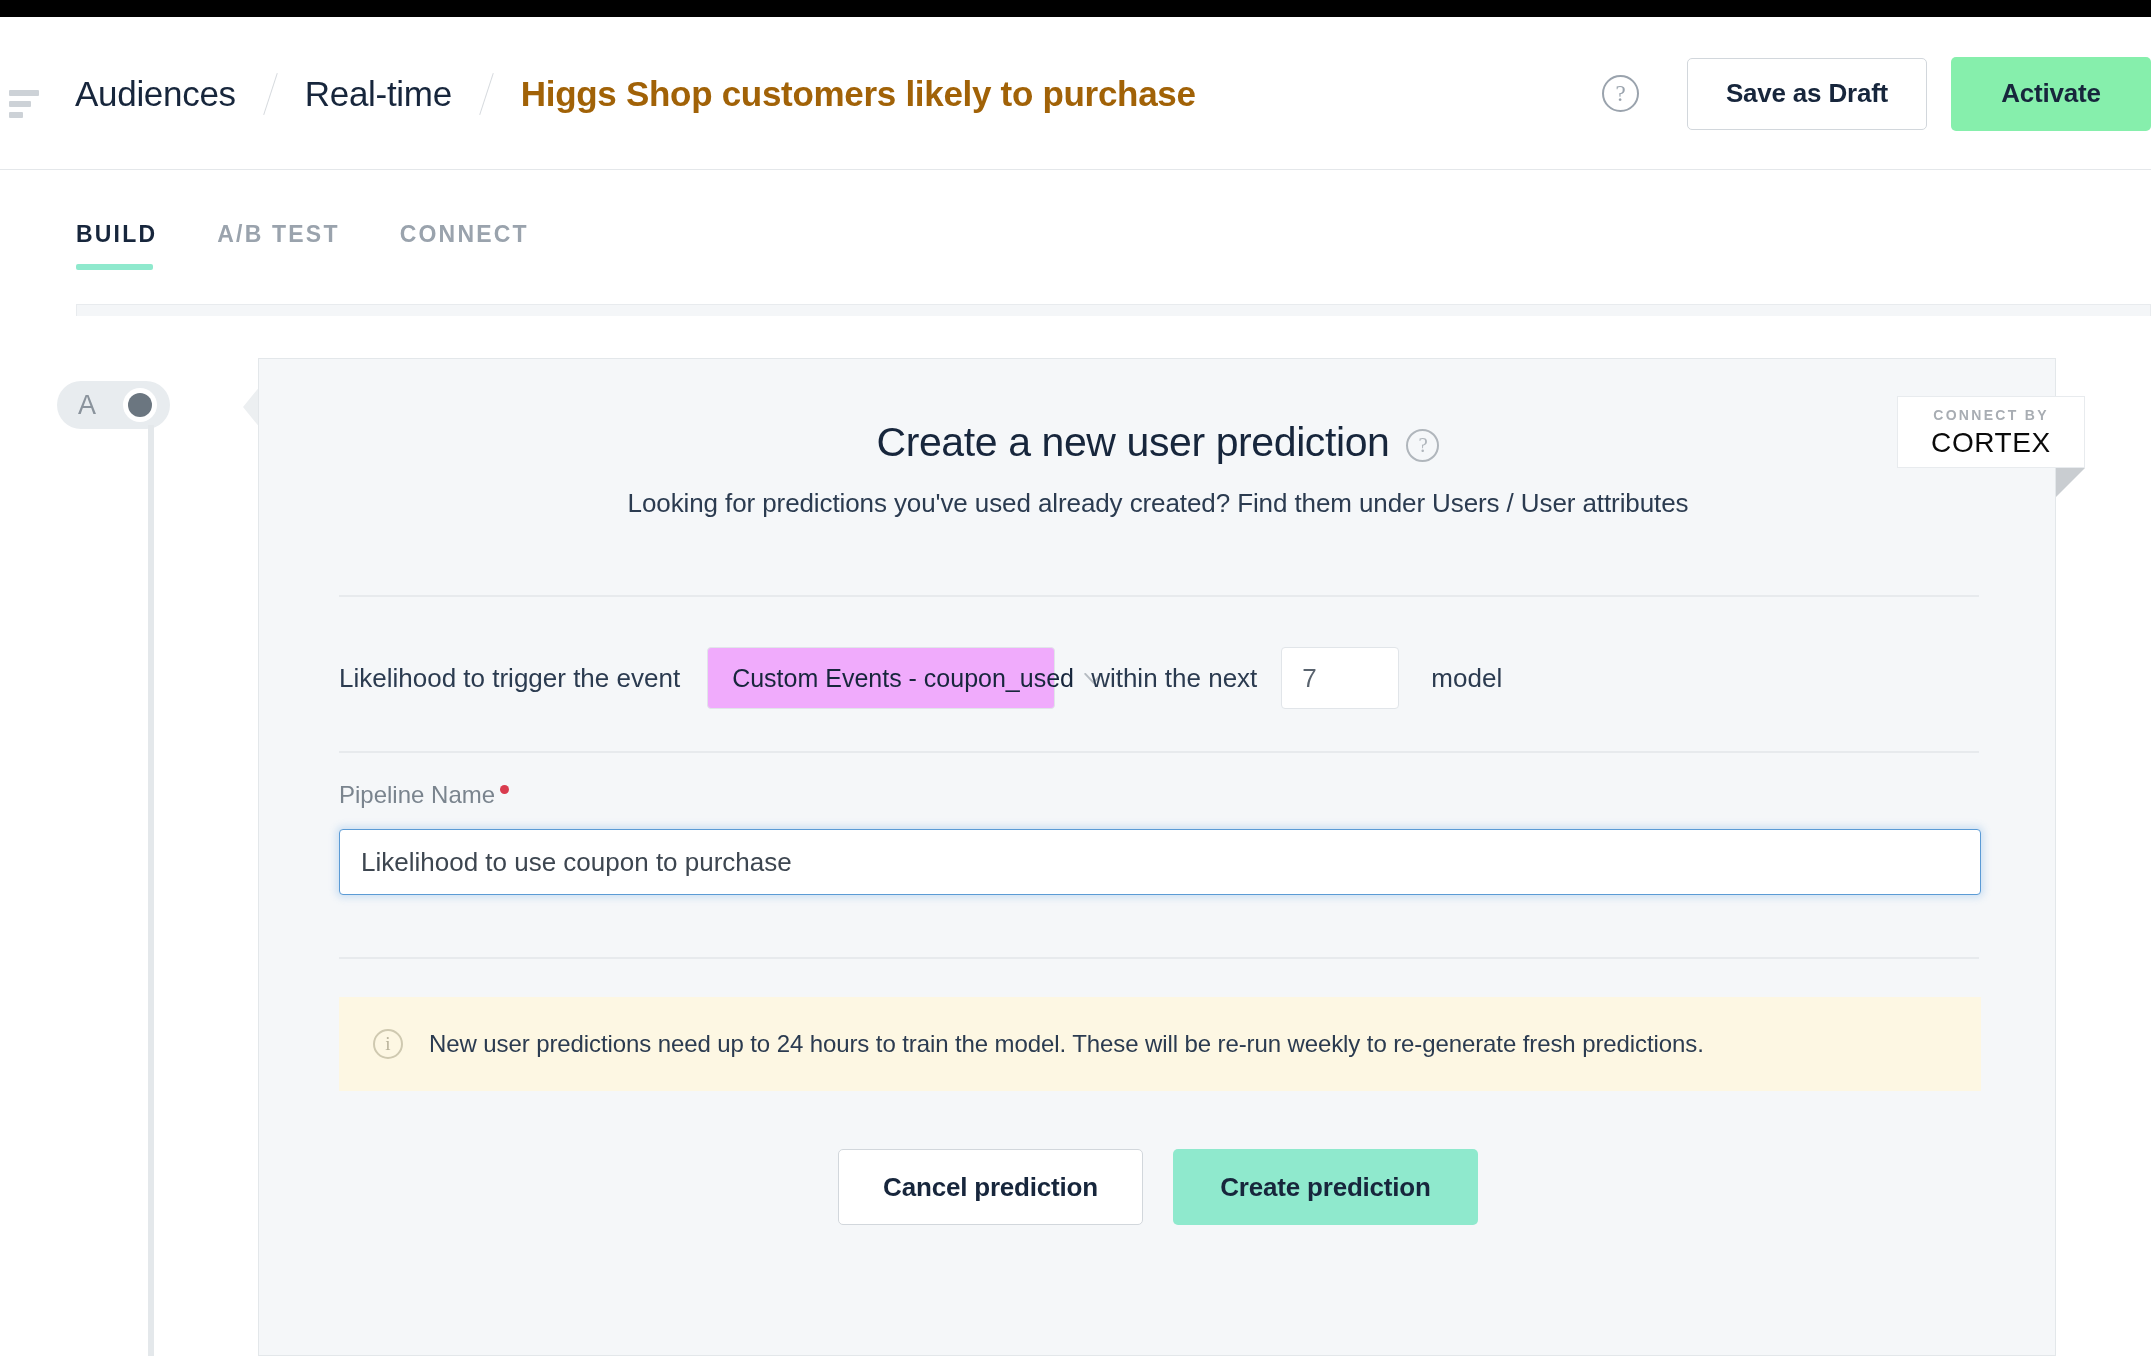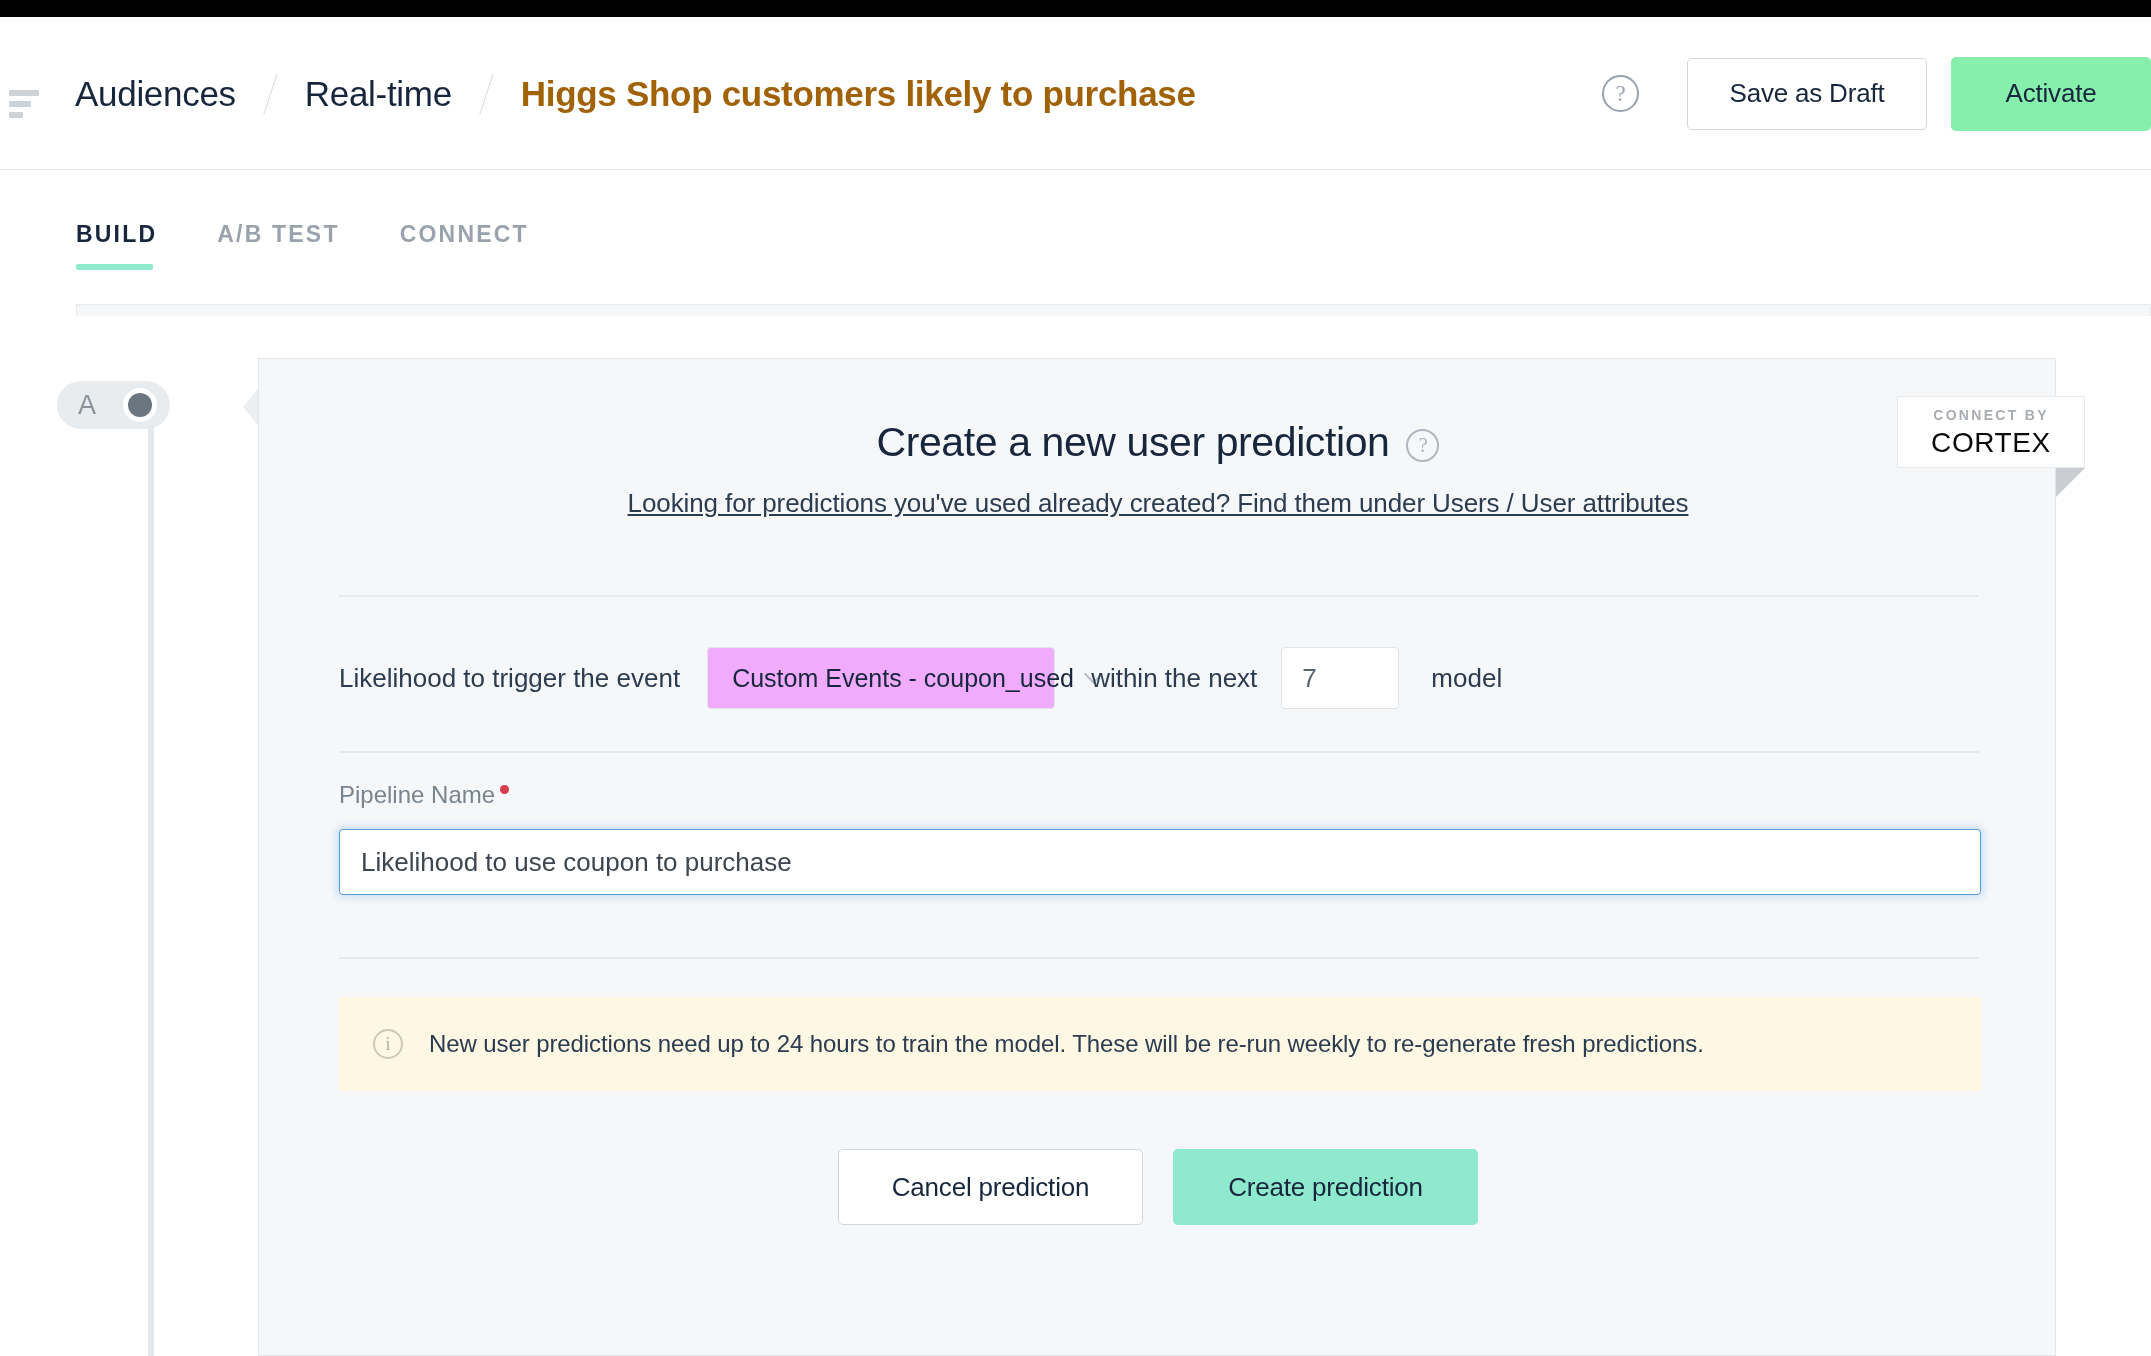--- a/index.html
+++ b/index.html
@@ -59,21 +59,21 @@
     display: flex; align-items: center; gap: 0;
   }
   .help-circle {
     width: 37px; height: 37px; border-radius: 50%;
     border: 2px solid #9aa3ad; color: #9aa3ad;
     display: flex; align-items: center; justify-content: center;
     font-size: 23px; font-weight: normal; margin-right: 48px;
     font-family: "Liberation Serif", serif;
   }
   .btn {
-    font-size: 26px; font-weight: normal; letter-spacing: -0.2px;
+    font-size: 26px; font-weight: bold; letter-spacing: -0.2px;
     border-radius: 5px; cursor: pointer; white-space: nowrap;
     display: flex; align-items: center; justify-content: center;
   }
   .btn-draft {
     width: 240px; height: 72px;
     background: #fff; color: #17263c; border: 1px solid #d2d7dc;
   }
   .btn-activate {
     width: 200px; height: 74px;
     background: #86efac; color: #17263c; border: none;
@@ -171,21 +171,21 @@
     font-size: 41px; color: #17263c; letter-spacing: -0.4px;
   }
   .title-help {
     width: 33px; height: 33px; border-radius: 50%;
     border: 2px solid #b0b6bc; color: #b0b6bc;
     display: flex; align-items: center; justify-content: center;
     font-size: 21px; font-family: "Liberation Serif", serif;
     margin-top: 6px;
   }
   .card-sub {
-    margin-top: 22px; font-size: 26px; color: #2b3b50; letter-spacing: -0.1px; text-decoration: underline;
+    margin-top: 22px; font-size: 26px; color: #2b3b50; letter-spacing: -0.1px;
   }
 
   .divider {
     position: absolute; left: 80px; width: 1640px; height: 2px;
     background: #e7eaed;
   }
   .d1 { top: 236px; }
   .d2 { top: 392px; }
   .d3 { top: 598px; }
 

